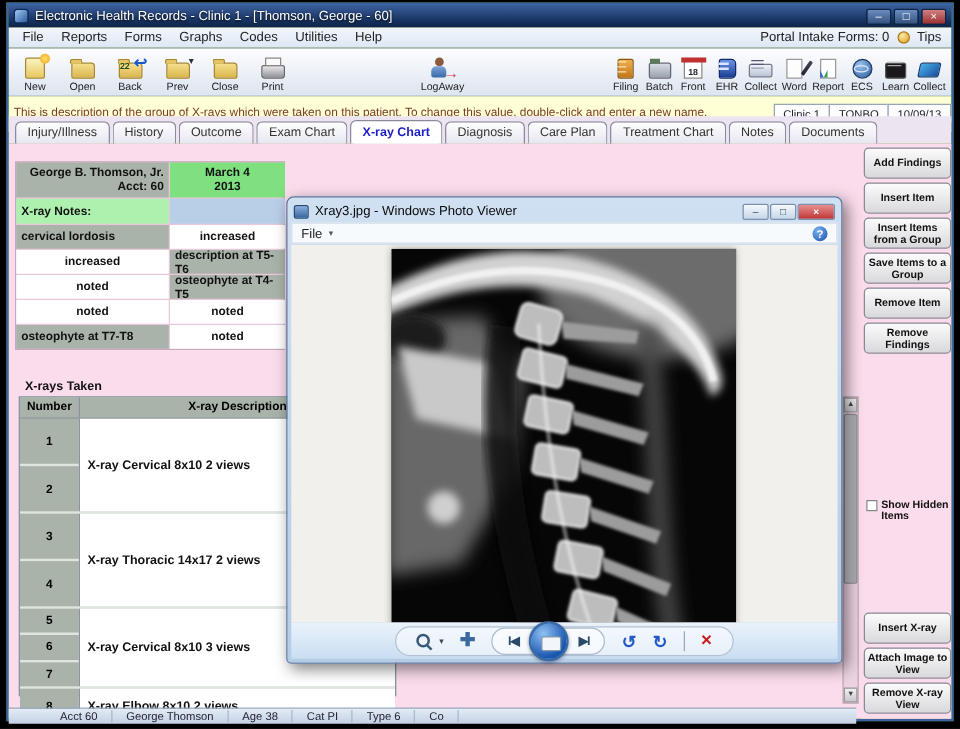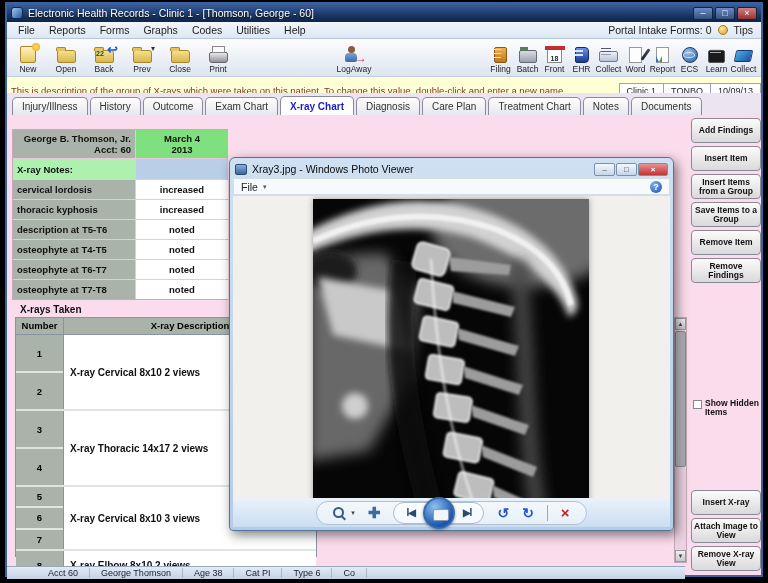--- a/index.html
+++ b/index.html
@@ -319,27 +319,25 @@
           <span>Acct: 60</span>
       </div>
       <div class="fcell date">
         <span>March 4</span>
           <span>2013</span>
       </div>
       <div class="fcell lab notes">X-ray Notes:</div>
       <div class="fcell notesval notes"></div>
       <div class="fcell lab frow">cervical lordosis</div>
       <div class="fcell val frow">increased</div>
-      <div class="fcell lab frow">thoracic kyphosis</div>
       <div class="fcell val frow">increased</div>
       <div class="fcell lab frow">description at T5-T6</div>
       <div class="fcell val frow">noted</div>
       <div class="fcell lab frow">osteophyte at T4-T5</div>
       <div class="fcell val frow">noted</div>
-      <div class="fcell lab frow">osteophyte at T6-T7</div>
       <div class="fcell val frow">noted</div>
       <div class="fcell lab frow">osteophyte at T7-T8</div>
       <div class="fcell val frow">noted</div>
     </div>
 
     <div class="xlabel">X-rays Taken</div>
 
     <div class="xtable">
       <div class="xhead">
         <div class="c1">Number</div>

